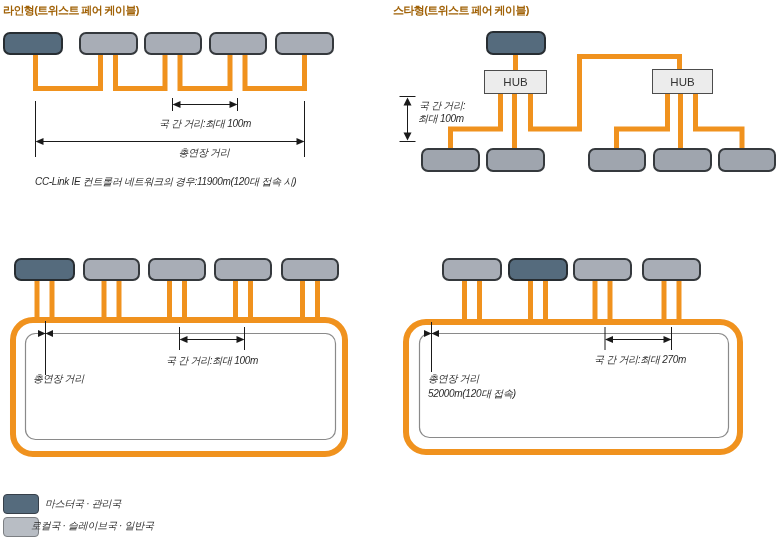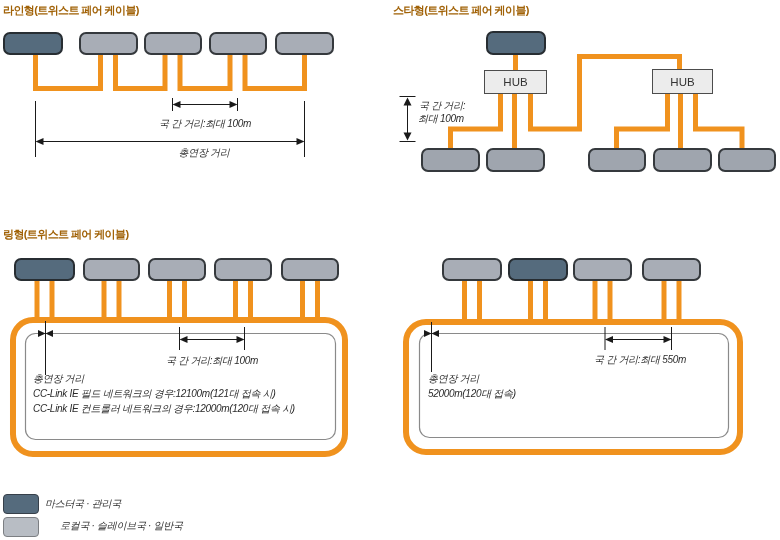--- a/index.html
+++ b/index.html
@@ -117,54 +117,52 @@
   </svg>
 
   <div class="title" style="left:3px;top:3px;">라인형(트위스트 페어 케이블)</div>
   <div class="node dark" style="left:3px;top:32px;width:60px;"></div>
   <div class="node" style="left:79px;top:32px;width:59px;"></div>
   <div class="node" style="left:144px;top:32px;width:58px;"></div>
   <div class="node" style="left:209px;top:32px;width:58px;"></div>
   <div class="node" style="left:275px;top:32px;width:59px;"></div>
   <div class="lbl ctr" style="left:205px;top:117px;">국 간 거리:최대 100m</div>
   <div class="lbl ctr" style="left:204px;top:146px;">총연장 거리</div>
+  <div class="lbl" style="left:35px;top:175px;">CC-Link IE 컨트롤러 네트워크의 경우:11900m(120대 접속 시)</div>
 
   <div class="title" style="left:393px;top:3px;">스타형(트위스트 페어 케이블)</div>
   <div class="node dark" style="left:486px;top:31px;width:60px;height:24px;"></div>
   <div class="hub" style="left:484px;top:70px;width:63px;height:24px;">
     <span>HUB</span>
   </div>
   <div class="hub" style="left:652px;top:69px;width:61px;height:25px;">
     <span>HUB</span>
   </div>
   <div class="node mid" style="left:421px;top:148px;width:59px;height:24px;"></div>
   <div class="node mid" style="left:486px;top:148px;width:59px;height:24px;"></div>
   <div class="node mid" style="left:588px;top:148px;width:58px;height:24px;"></div>
   <div class="node mid" style="left:653px;top:148px;width:59px;height:24px;"></div>
   <div class="node mid" style="left:718px;top:148px;width:58px;height:24px;"></div>
   <div class="lbl" style="left:419px;top:99px;">국 간 거리:</div>
   <div class="lbl" style="left:418px;top:112px;">최대 100m</div>
 
-  <div class="title" style="left:3px;top:227px;">링형(트위스트 페어 케이블)</div>
   <div class="node dark" style="left:14px;top:258px;width:61px;"></div>
   <div class="node" style="left:83px;top:258px;width:57px;"></div>
   <div class="node" style="left:148px;top:258px;width:58px;"></div>
   <div class="node" style="left:214px;top:258px;width:58px;"></div>
   <div class="node" style="left:281px;top:258px;width:58px;"></div>
   <div class="lbl ctr" style="left:212px;top:354px;">국 간 거리:최대 100m</div>
   <div class="lbl" style="left:33px;top:372px;">총연장 거리</div>
-  <div class="lbl" style="left:33px;top:387px;">CC-Link IE 필드 네트워크의 경우:12100m(121대 접속 시)</div>
-  <div class="lbl" style="left:33px;top:402px;">CC-Link IE 컨트롤러 네트워크의 경우:12000m(120대 접속 시)</div>
 
   <div class="node" style="left:442px;top:258px;width:60px;"></div>
   <div class="node dark" style="left:508px;top:258px;width:60px;"></div>
   <div class="node" style="left:573px;top:258px;width:59px;"></div>
   <div class="node" style="left:642px;top:258px;width:59px;"></div>
-  <div class="lbl ctr" style="left:640px;top:353px;">국 간 거리:최대 550m</div>
+  <div class="lbl ctr" style="left:640px;top:353px;">국 간 거리:최대 270m</div>
   <div class="lbl" style="left:428px;top:372px;">총연장 거리</div>
   <div class="lbl" style="left:428px;top:387px;">52000m(120대 접속)</div>
 
   <div class="swatch dark" style="left:3px;top:494px;"></div>
   <div class="lbl" style="left:45px;top:497px;text-align:right;">마스터국 · 관리국</div>
   <div class="swatch light" style="left:3px;top:517px;"></div>
-  <div class="lbl" style="left:60px;top:519px;">로컬국 · 슬레이브국 · 일반국</div>
+  <div class="lbl" style="left:31px;top:519px;">로컬국 · 슬레이브국 · 일반국</div>
 
 </div>
 
 </body></html>

